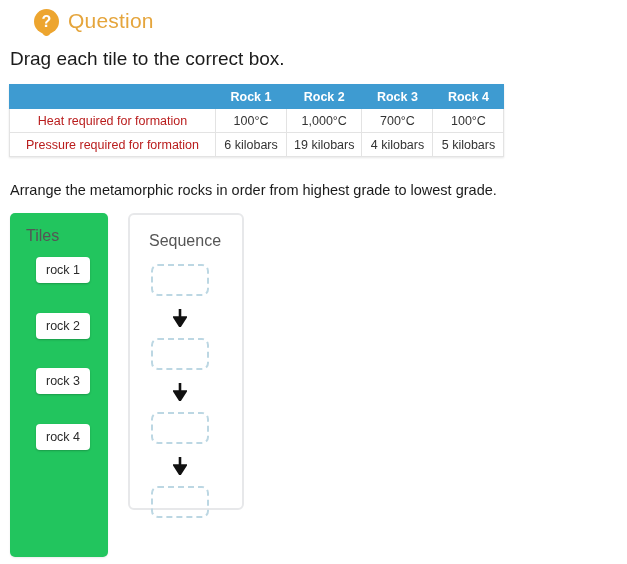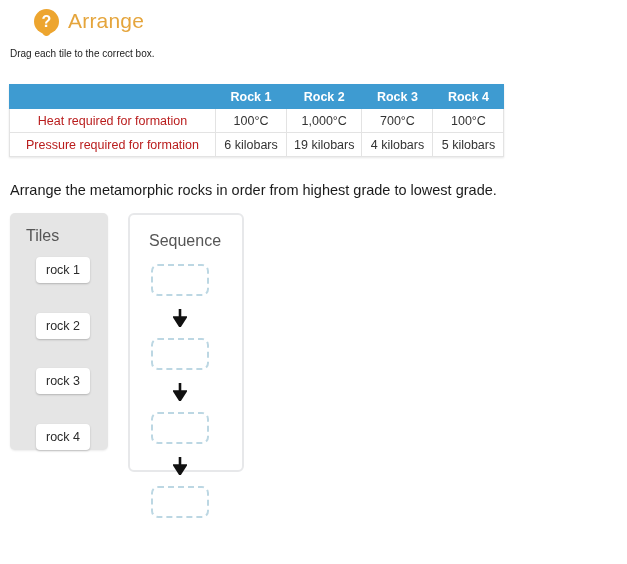--- a/index.html
+++ b/index.html
@@ -72,21 +72,21 @@
     letter-spacing: 0.2px;
     line-height: 1;
     padding-bottom: 2px;
   }
 
   
   .prompt-drag {
     position: absolute;
     left: 10px;
     top: 48px;
-    font-size: 10px;
+    font-size: 19px;
     color: #1b1b1b;
   }
   .prompt-arrange {
     position: absolute;
     left: 10px;
     top: 182px;
     font-size: 14.5px;
     color: #1b1b1b;
   }
 
@@ -132,22 +132,22 @@
     color: #333333;
     padding: 0 7px;
   }
 
   
   .tiles-panel {
     position: absolute;
     left: 10px;
     top: 213px;
     width: 98px;
-    height: 237px;
-    background: #e5e5e5;
+    height: 344px;
+    background: #22c55e;
     border-radius: 5px;
     box-shadow: 0 1px 2px rgba(0,0,0,0.08);
   }
   .tiles-title {
     position: absolute;
     left: 16px;
     top: 14px;
     font-size: 16px;
     color: #555555;
   }
@@ -169,21 +169,21 @@
   .tile-0 { top: 44px; }
   .tile-1 { top: 100px; }
   .tile-2 { top: 155px; }
   .tile-3 { top: 211px; }
 
   .sequence-panel {
     position: absolute;
     left: 128px;
     top: 213px;
     width: 116px;
-    height: 259px;
+    height: 297px;
     background: #ffffff;
     border: 2px solid #e7e8ea;
     border-radius: 6px;
     box-sizing: border-box;
   }
   .sequence-title {
     position: absolute;
     left: 19px;
     top: 17px;
     font-size: 16px;
@@ -220,21 +220,21 @@
 </style>
 </head>
 <body>
 
 <div class="question-header">
   <div class="q-badge">
     <div class="bubble"></div>
     <div class="tail"></div>
     <div class="qmark">?</div>
   </div>
-  <div class="question-title">Arrange</div>
+  <div class="question-title">Question</div>
 </div>
 
 <div class="prompt-drag">Drag each tile to the correct box.</div>
 
 <table class="data-table">
   <thead>
     <tr>
       <th class="corner"></th>
       <th class="col-head">Rock 1</th>
       <th class="col-head">Rock 2</th>

